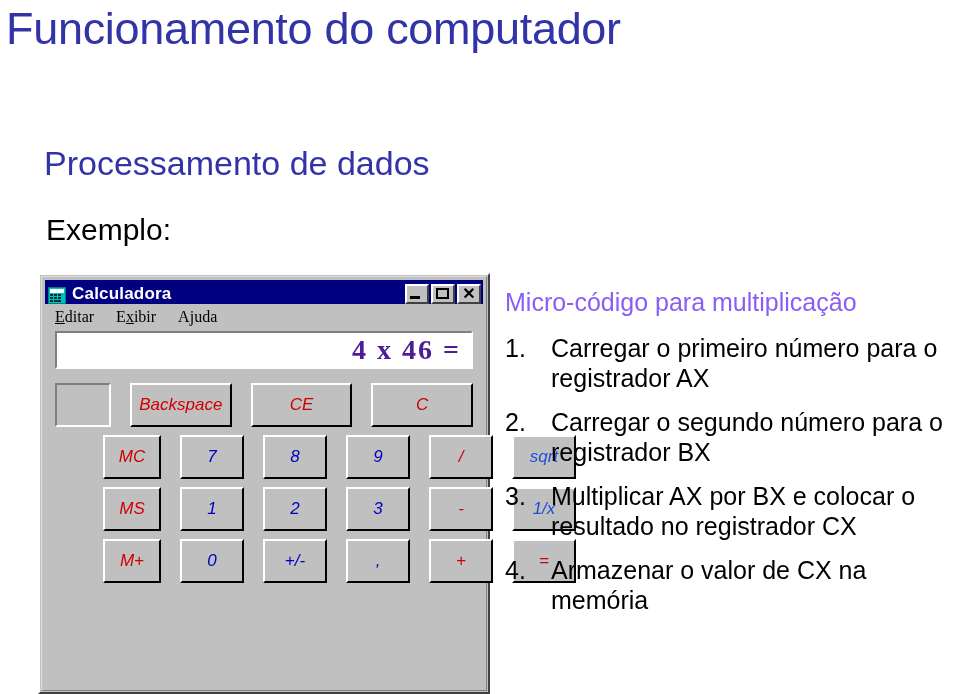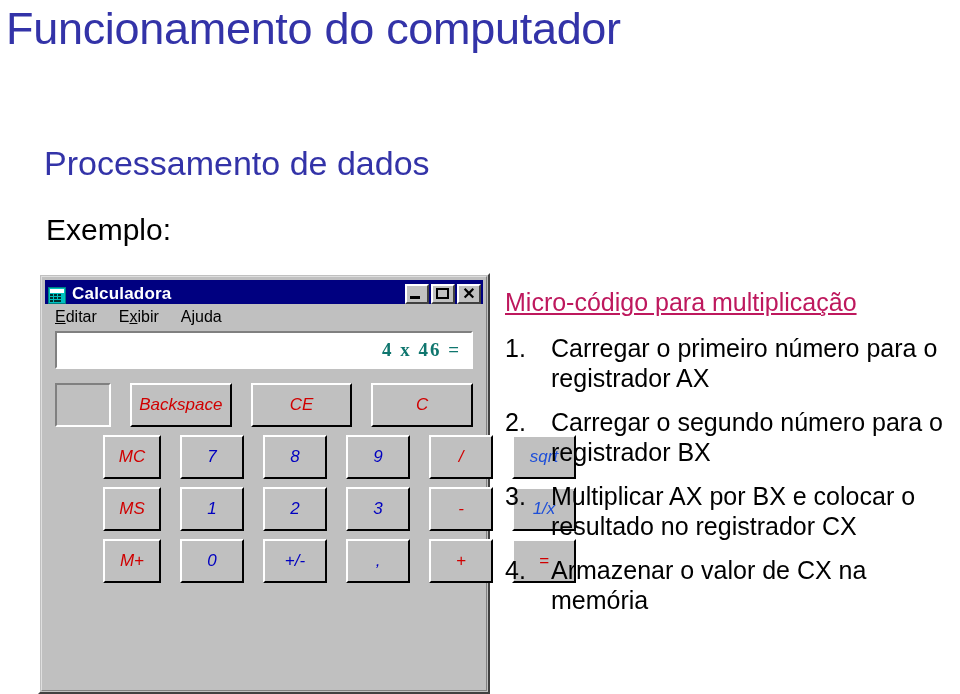--- a/index.html
+++ b/index.html
@@ -48,22 +48,21 @@
   
   #microcode-panel {
     position: absolute;
     left: 505px;
     top: 287px;
     width: 455px;
   }
   #microcode-heading {
     font-size: 25px;
     line-height: 30px;
-    color: #be185d;
-    text-decoration: underline;
+    color: #8b5cf6;
     text-underline-offset: 2px;
     white-space: nowrap;
     margin-bottom: 16px;
   }
   .step {
     display: flex;
     font-size: 25px;
     line-height: 30px;
     color: #000000;
     margin-bottom: 14px;
@@ -177,42 +176,43 @@
     display: flex;
     align-items: center;
     padding-left: 10px;
     gap: 22px;
   }
   .menu-item {
     font-size: 16px;
     color: #000000;
     white-space: nowrap;
     cursor: default;
+    font-family: Liberation Serif, serif;
   }
   .menu-item u { text-decoration: underline; }
 
   #calc-display-wrap {
     margin: 2px 10px 0 10px;
     background: #ffffff;
     border-top: 2px solid #808080;
     border-left: 2px solid #808080;
     border-right: 2px solid #ffffff;
     border-bottom: 2px solid #ffffff;
     box-sizing: border-box;
     height: 38px;
     display: flex;
     align-items: center;
     justify-content: flex-end;
     padding-right: 10px;
   }
   #calc-display-value {
     font-family: "Liberation Serif", serif;
-    font-size: 19px;
+    font-size: 28px;
     font-weight: bold;
-    color: #0f766e;
+    color: #4c1d95;
     letter-spacing: 2px;
     white-space: nowrap;
   }
 
   #calc-keypad {
     margin: 14px 10px 0 10px;
   }
   .key-row {
     display: flex;
     gap: 19px;

